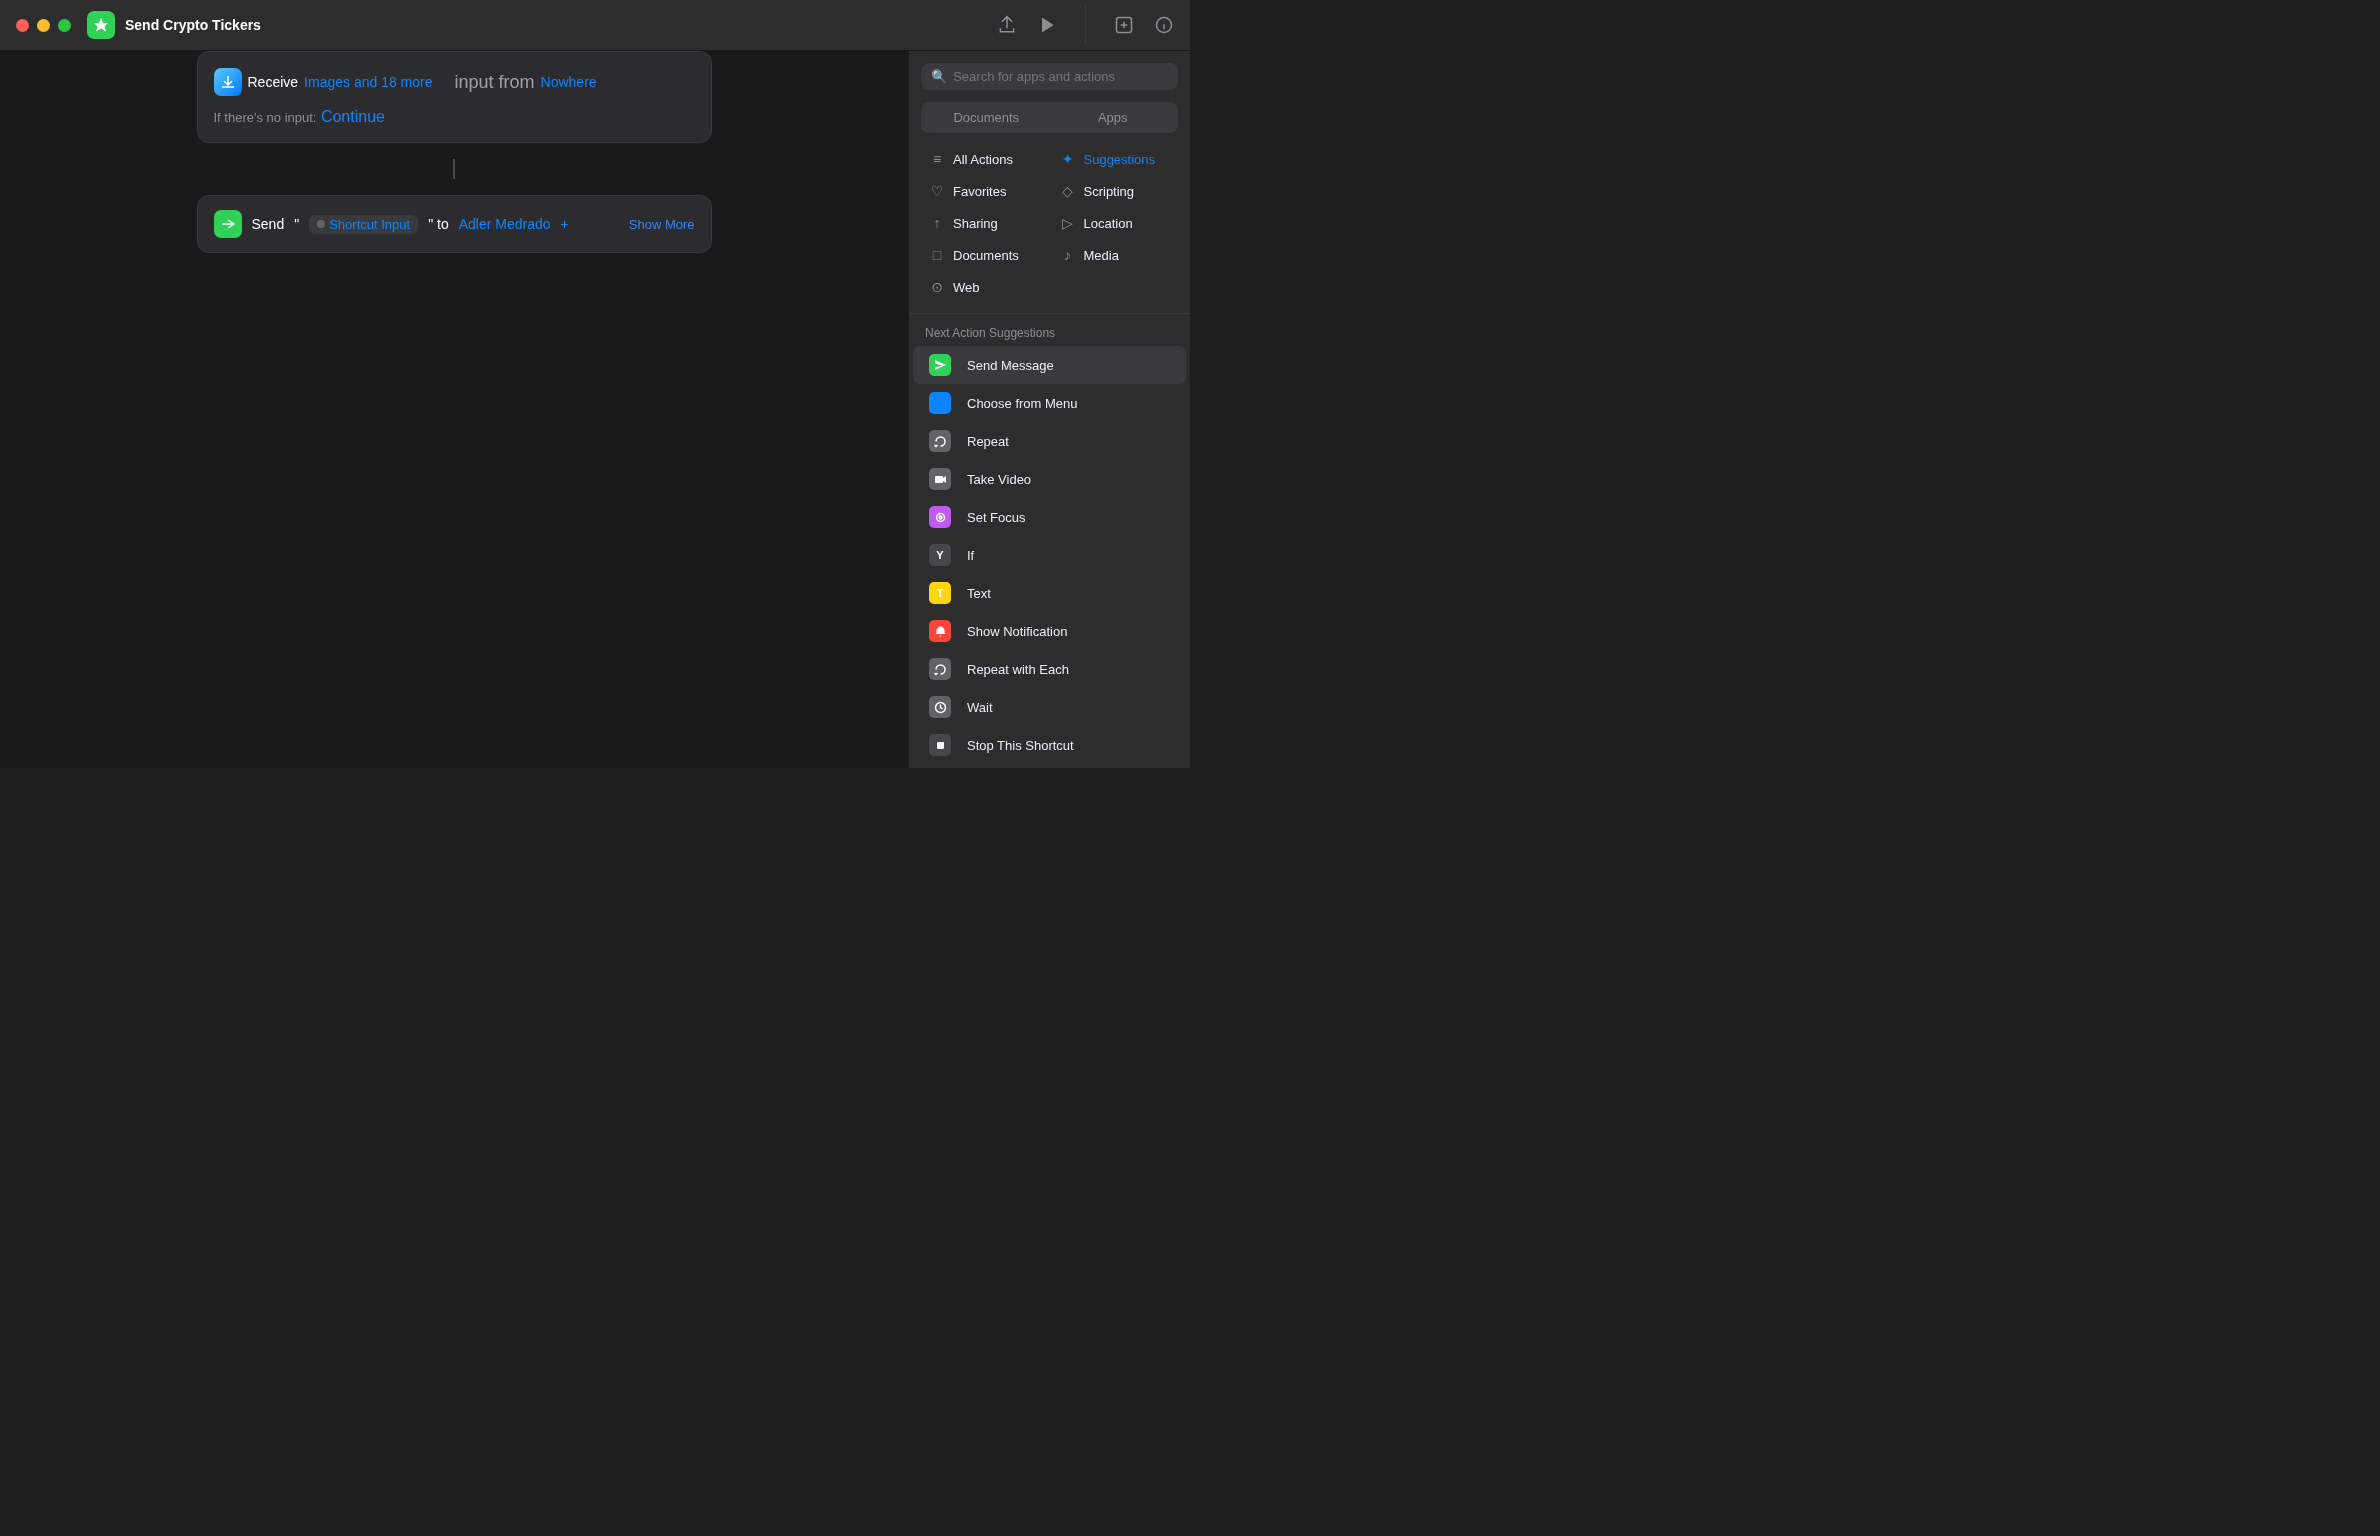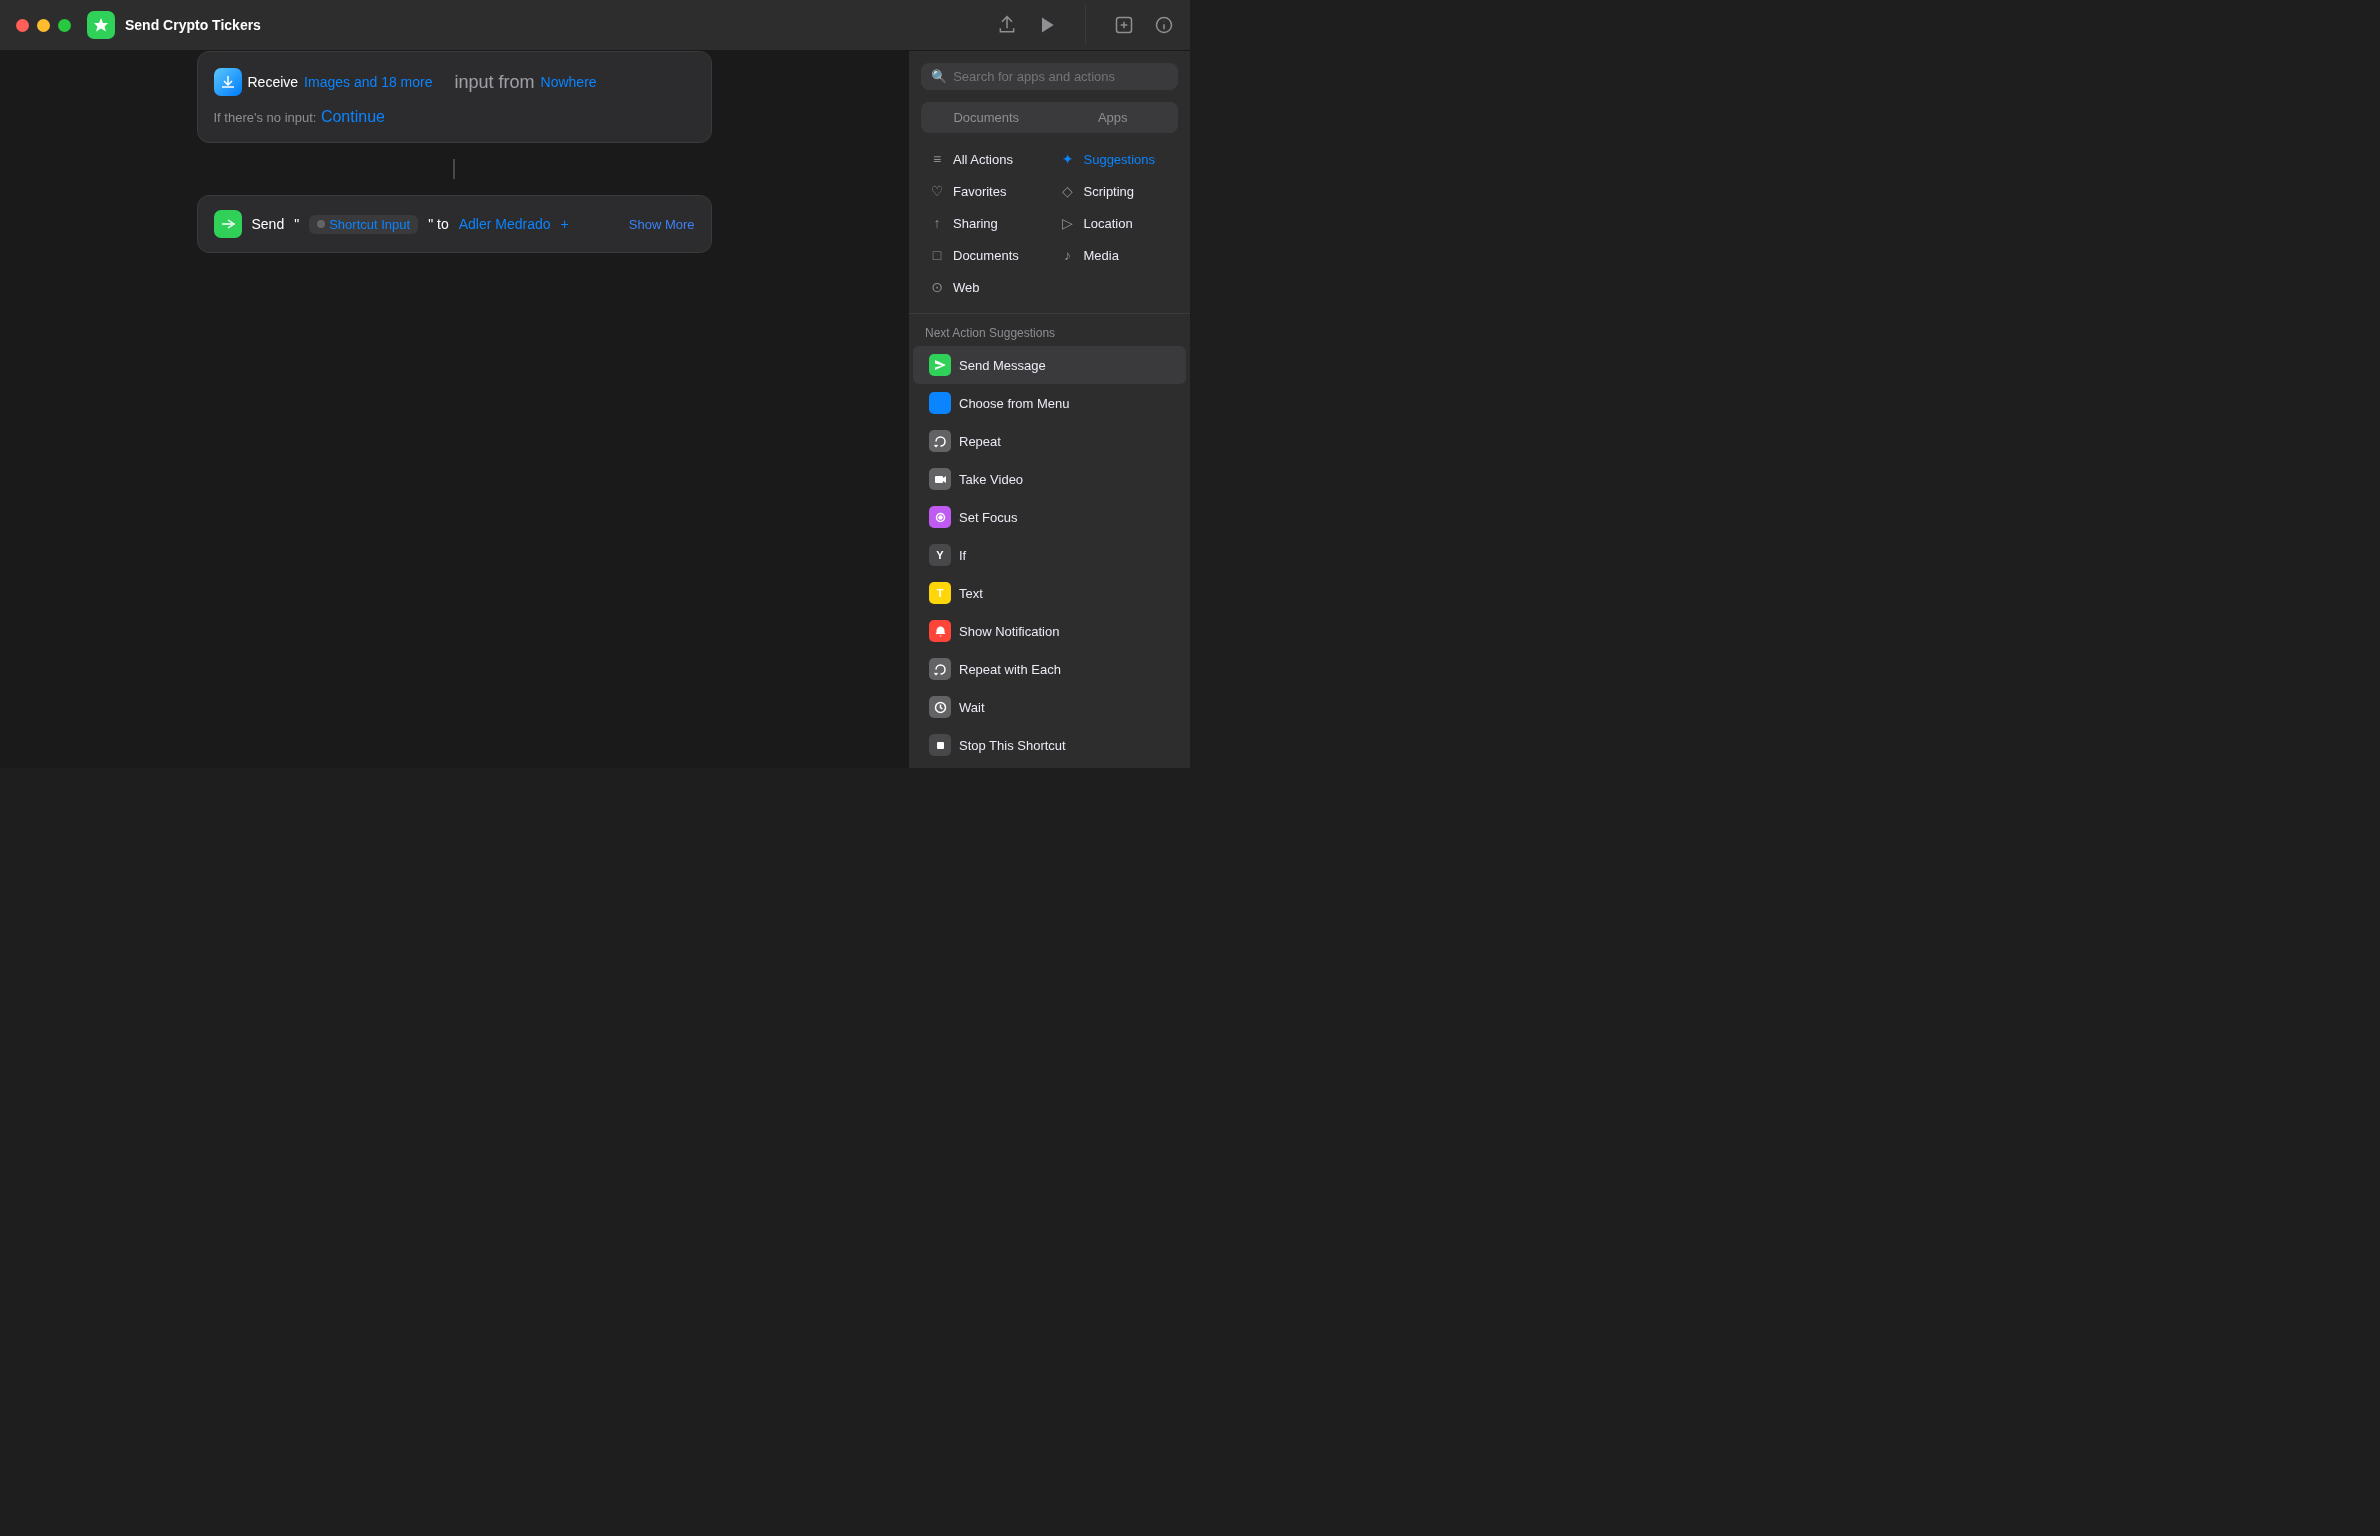--- a/index.html
+++ b/index.html
@@ -325,21 +325,21 @@
 
     .suggestions-label {
       color: #8e8e93;
       font-size: 12px;
       padding: 8px 16px 6px;
     }
 
     .suggestion-item {
       display: flex;
       align-items: center;
-      gap: 8px;
+      gap: 16px;
       padding: 8px 16px;
       cursor: pointer;
       border-radius: 6px;
       margin: 0 4px;
     }
     .suggestion-item:hover, .suggestion-item.selected {
       background: #3a3a3c;
     }
     .suggestion-icon {
       width: 22px;

